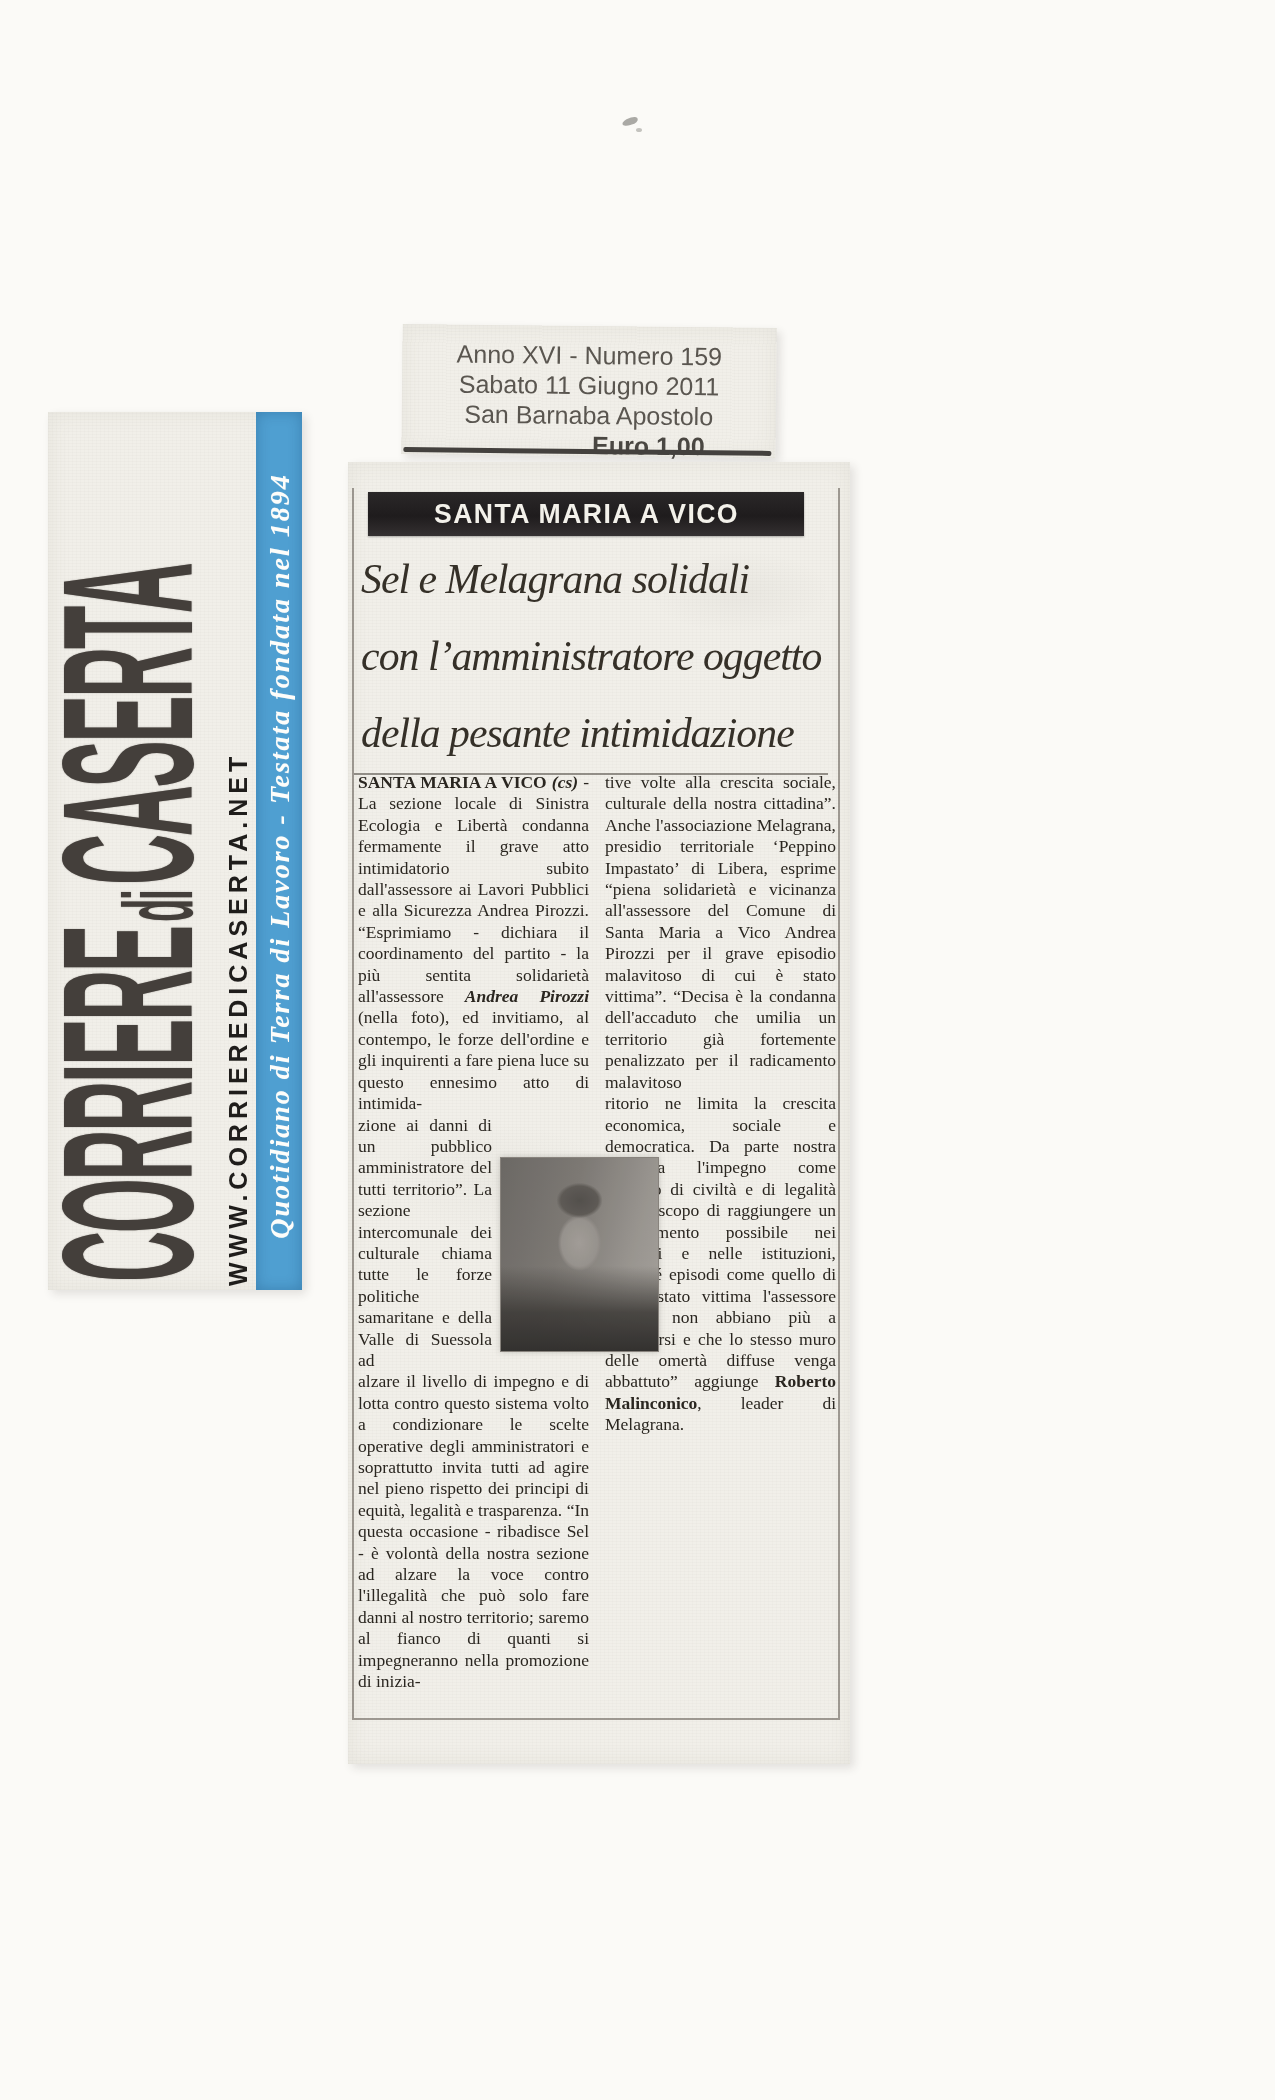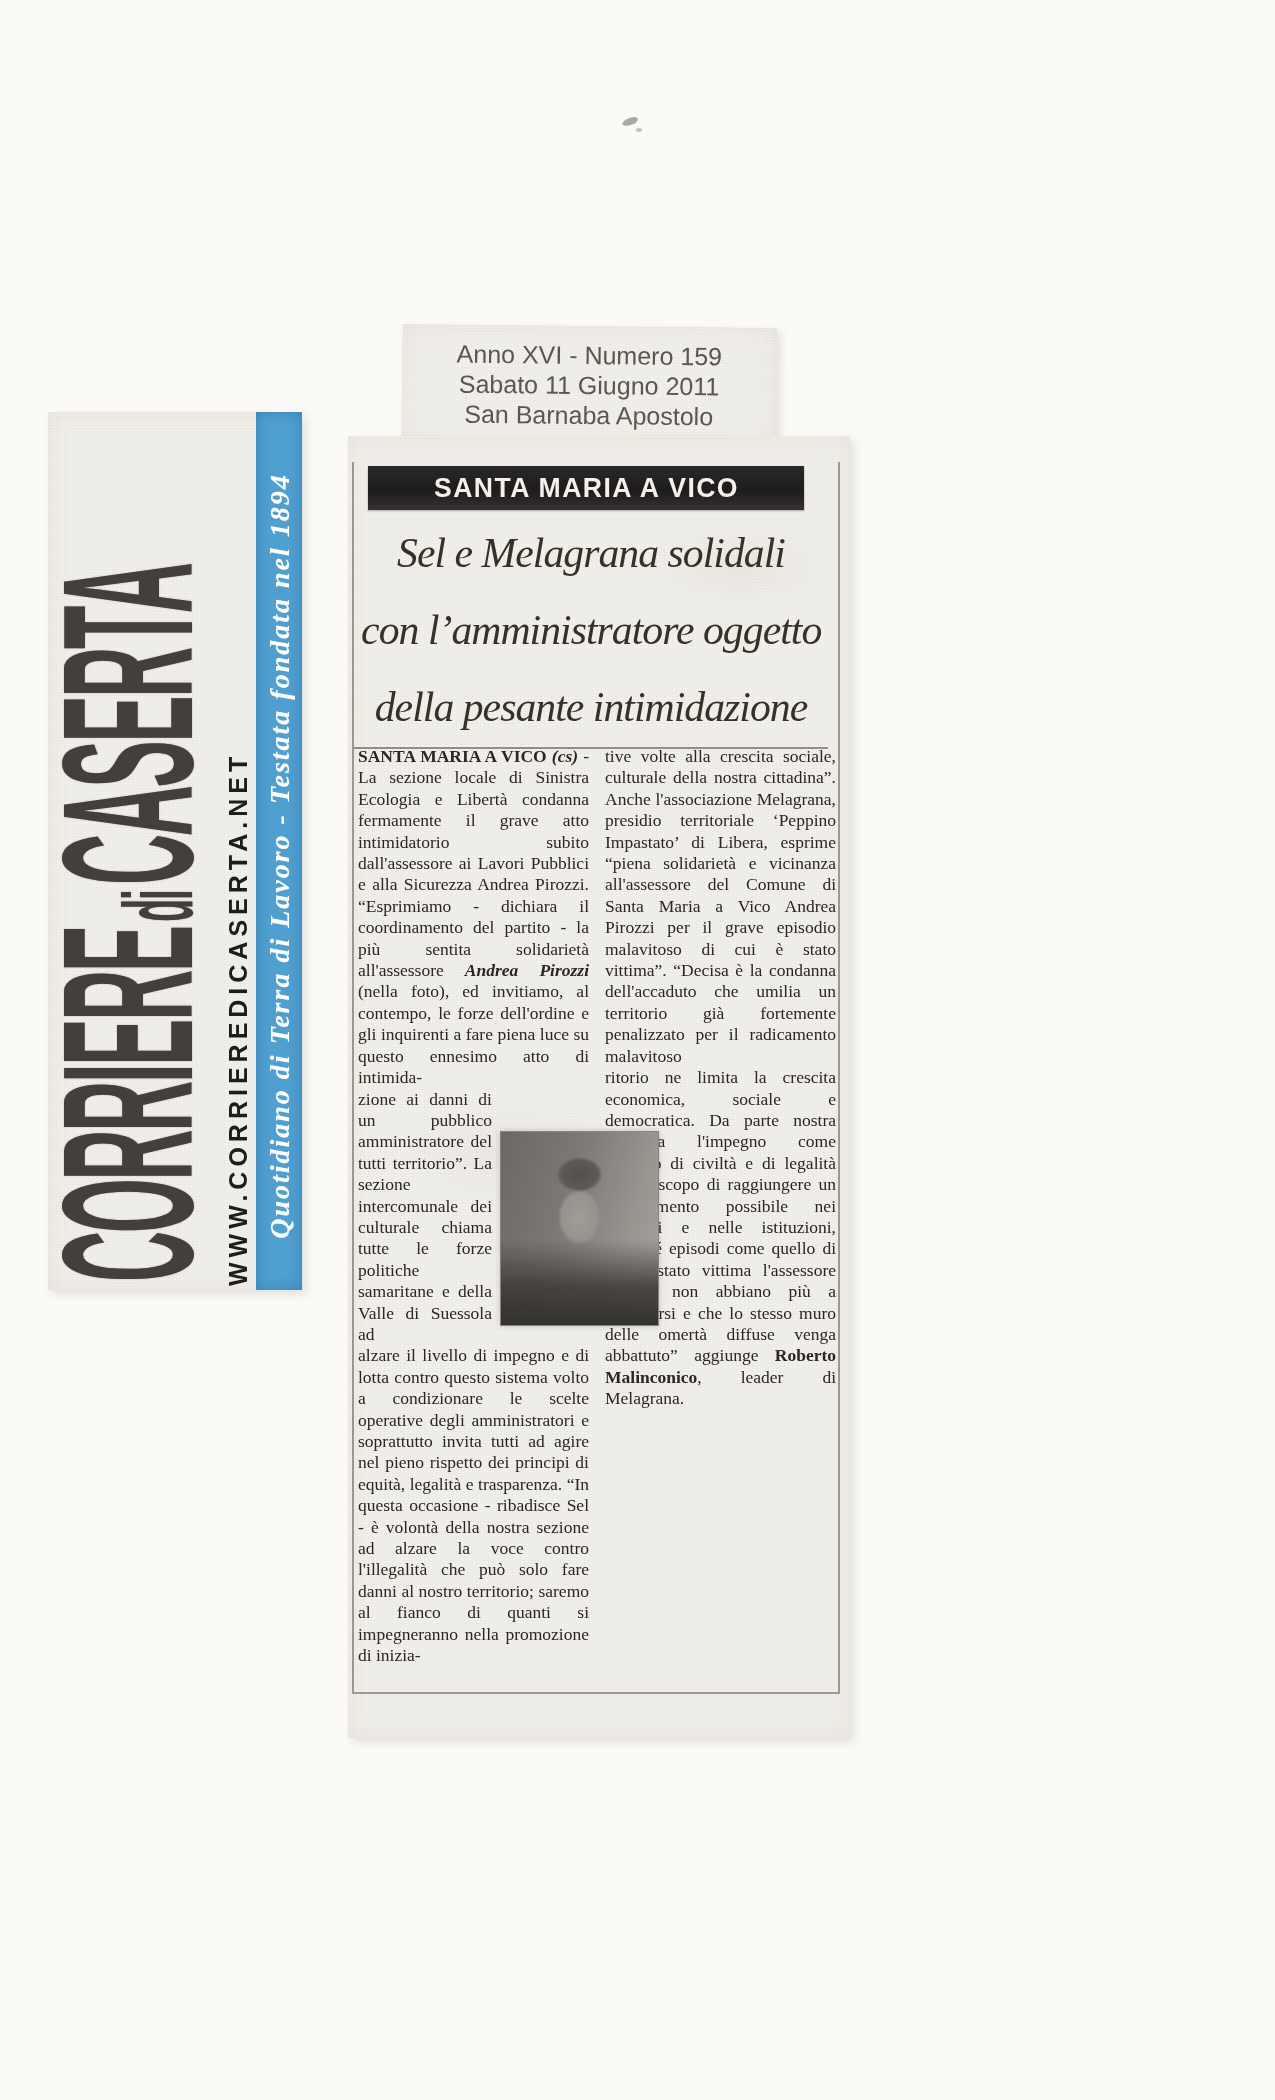--- a/index.html
+++ b/index.html
@@ -79,21 +79,21 @@
     position:absolute;left:212px;top:872px;width:856px;height:40px;
     transform-origin:0 0;transform:rotate(-90deg);
     font-family:"Liberation Serif",serif;font-style:italic;font-weight:bold;
     font-size:28px;line-height:40px;letter-spacing:2px;
     color:#fdfdfa;text-align:center;white-space:nowrap;
     text-shadow:0 0 1px rgba(255,255,255,.4);
   }
 
   
   .article{
-    position:absolute;left:348px;top:436px;width:502px;height:1302px;
+    position:absolute;left:348px;top:462px;width:502px;height:1302px;
     background-image:
       radial-gradient(ellipse 130px 60px at 78% 10%, rgba(90,85,75,.05), rgba(0,0,0,0) 70%),
       radial-gradient(ellipse 160px 80px at 30% 55%, rgba(90,85,75,.035), rgba(0,0,0,0) 70%),
       repeating-linear-gradient(0deg, rgba(90,80,70,.022) 0 1px, rgba(0,0,0,0) 1px 3px),
       repeating-linear-gradient(90deg, rgba(60,60,60,.016) 0 1px, rgba(0,0,0,0) 1px 4px);
   }
   .frame{
     position:absolute;left:4px;top:26px;width:484px;height:1230px;
     border:2px solid rgba(75,68,60,.5);border-top:none;
   }
@@ -103,21 +103,21 @@
     display:flex;align-items:center;justify-content:center;
     box-shadow:0 1px 2px rgba(0,0,0,.3);
   }
   .banner-label{
     font-family:"Liberation Sans",sans-serif;font-weight:bold;
     font-size:28px;letter-spacing:1.5px;color:#f3f1ea;
     transform:scaleX(.95);white-space:nowrap;
   }
   .headline{
     position:absolute;left:6px;top:78px;width:474px;
-    text-align:center;color:#353028;
+    color:#353028;
     font-family:"Liberation Serif",serif;font-style:italic;
     font-size:43px;line-height:77px;letter-spacing:-1px;
     border-bottom:2px solid rgba(70,64,56,.55);
     padding-bottom:2px;
   }
   .headline .hl{white-space:nowrap;transform:scaleX(.97);}
   .body-cols{
     position:absolute;left:10px;top:310px;width:478px;
     display:flex;gap:16px;
   }

